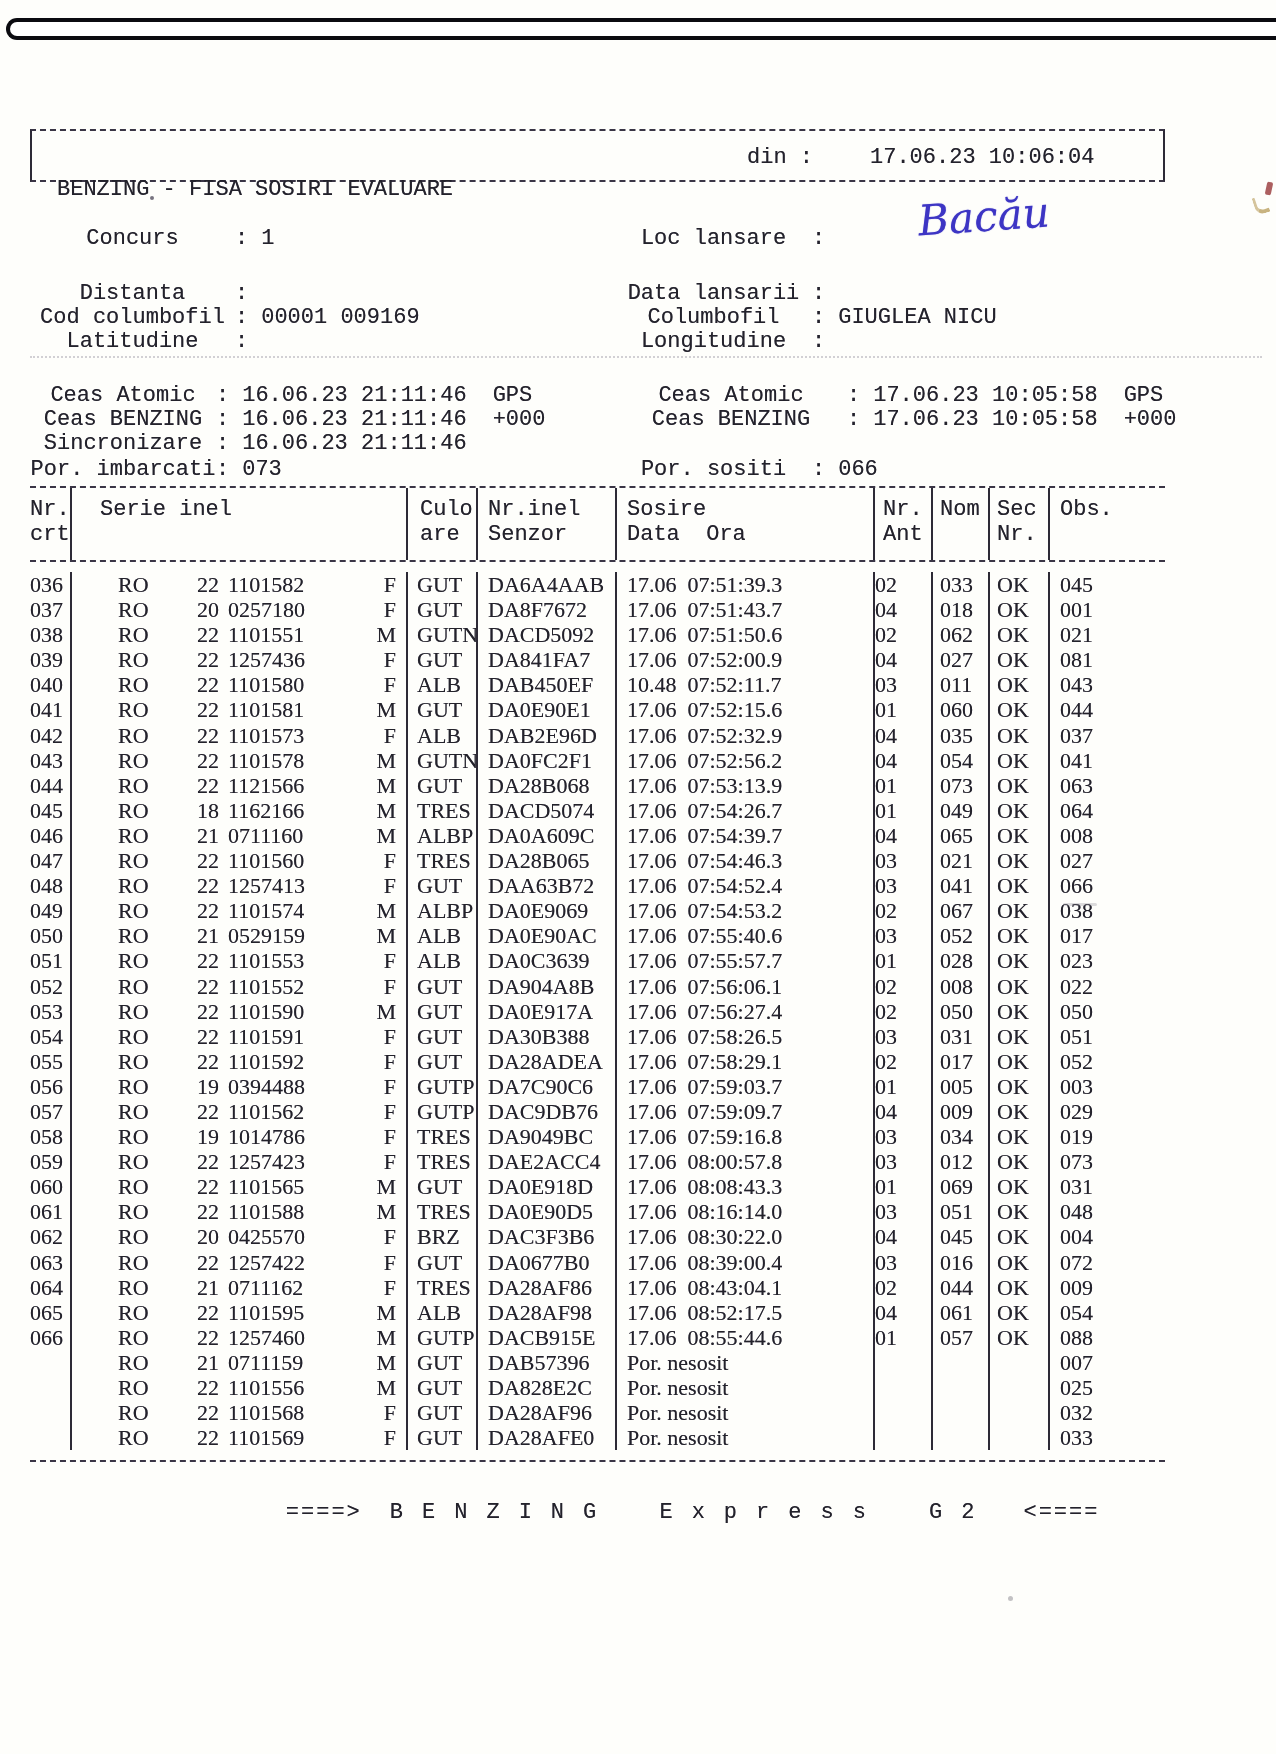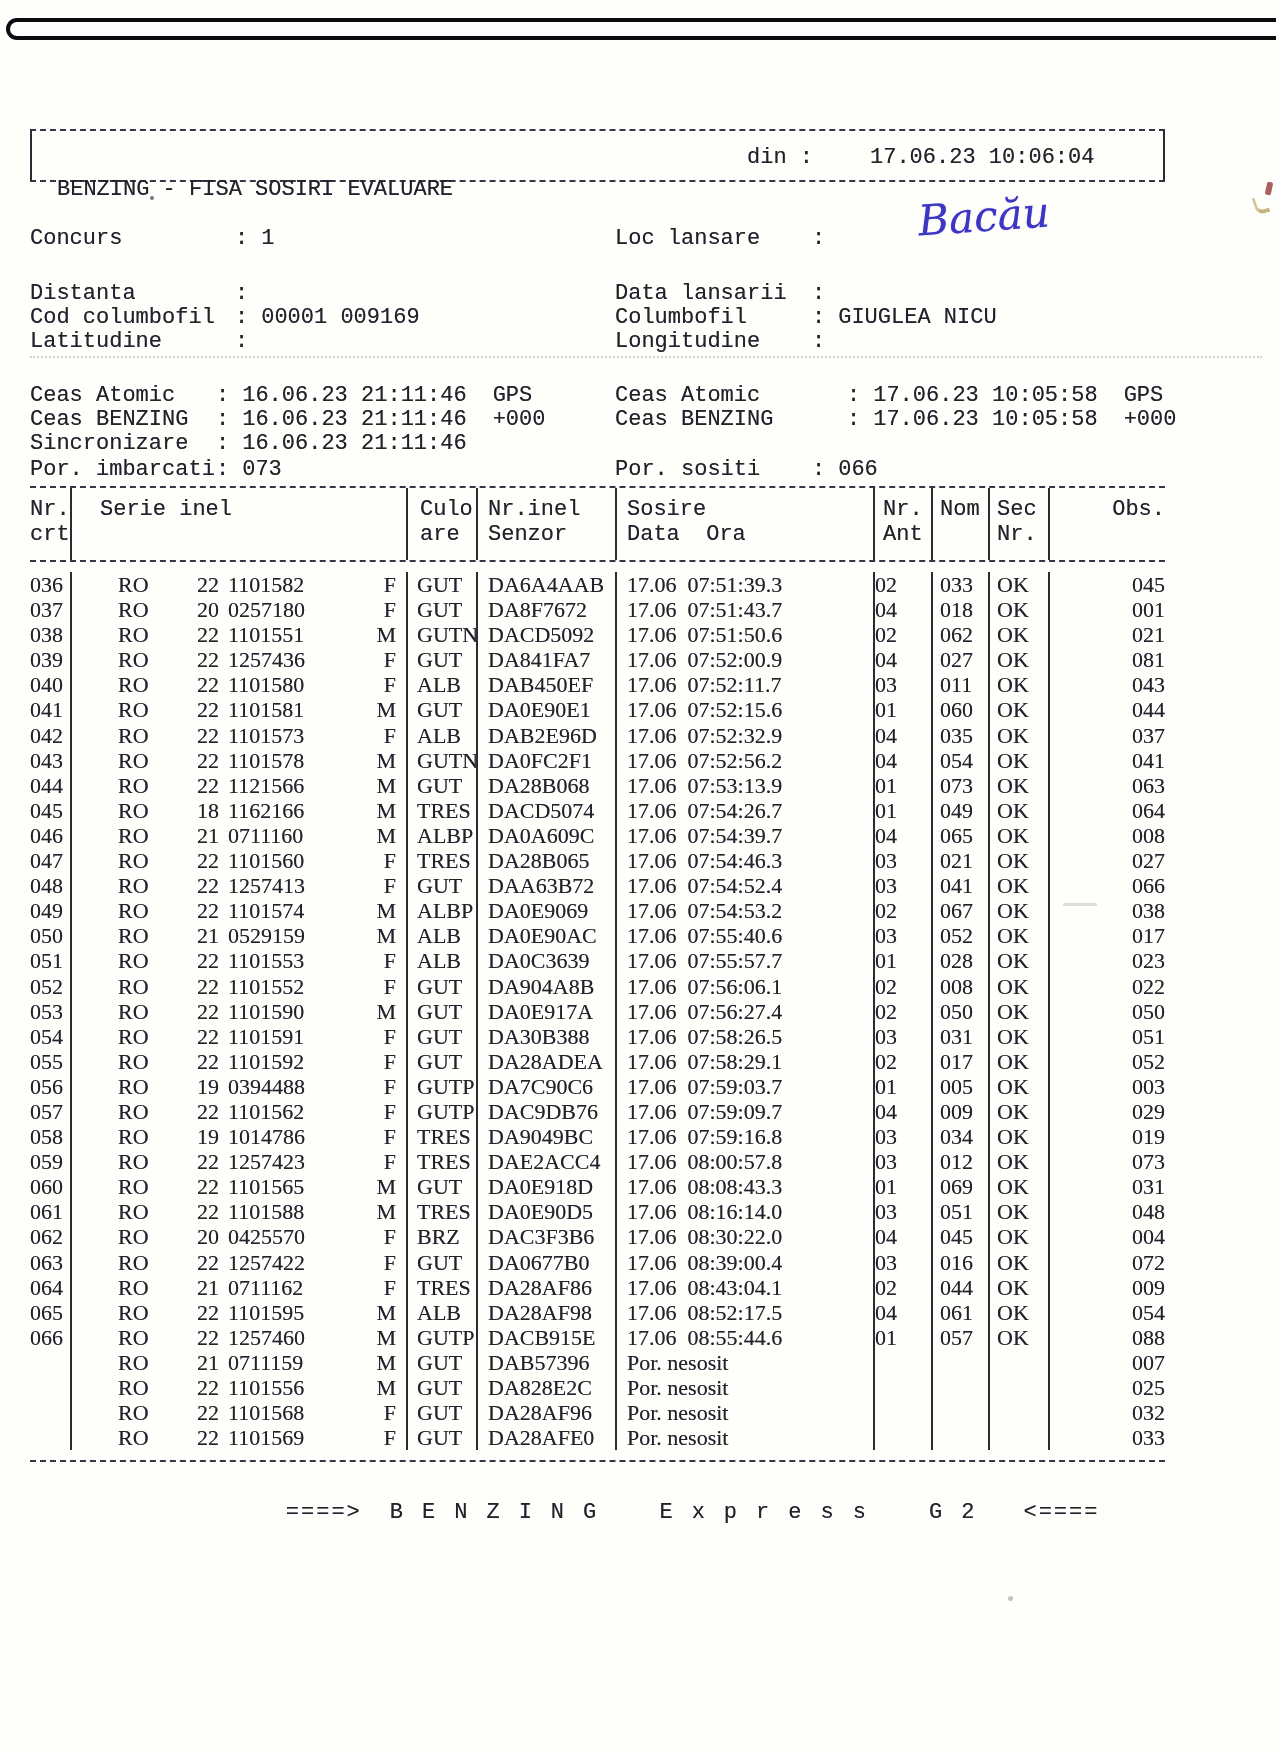--- a/index.html
+++ b/index.html
@@ -19,36 +19,36 @@
   .dash{position:absolute;left:30px;width:1135px;border-top:2px dashed #3a3545;height:0;}
   
   .titlebox{position:absolute;left:30px;top:129px;width:1135px;height:53px;
     border-top:2px dashed #3a3545;border-bottom:2px dashed #3a3545;
     border-left:2px solid #2d2a36;border-right:2px solid #2d2a36;box-sizing:border-box;}
   .titlebox .t{position:absolute;left:25px;top:14px;white-space:pre;margin-top:32px;}
   .titlebox .dl{position:absolute;left:715px;top:14px;white-space:pre;}
   .titlebox .dv{position:absolute;left:838px;top:14px;white-space:pre;}
   
   .kv{position:absolute;display:flex;white-space:pre;}
-  .kv .lbl{display:inline-block;}
+  .kv .lbl{display:inline-block;text-align:center;}
   .kv.l{left:30px;} .kv.l .lbl{width:205px;}
   .kv.r{left:615px;} .kv.r .lbl{width:197px;}
   .kv .val{margin-left:13px;}
   .kv.ck.l .lbl{width:186px;}
   .kv.ck.r .lbl{width:232px;}
   .kv .sfx{margin-left:26px;}
   
   .hand{position:absolute;left:918px;top:192px;
     font-family:"DejaVu Serif",serif;font-style:italic;font-size:42px;
     color:#3d35c4;transform:rotate(-4deg);text-shadow:0 0 1px rgba(61,53,196,.6);}
   
   .grid{position:absolute;left:30px;display:grid;
     grid-template-columns:42px 336px 70px 139px 258px 58px 57px 60px 115px;}
   .cell{box-sizing:border-box;border-right:2px solid #2d2a36;white-space:pre;overflow:hidden;}
-  .cell.last{border-right:none;text-align:right;}
+  .cell.last{border-right:none;}
   .thead{top:488px;height:72px;}
   .thead .cell{padding-top:9px;line-height:25px;}
   .thead .cell div{white-space:pre;}
   .rows{top:572px;}
   .row{display:grid;grid-template-columns:42px 336px 70px 139px 258px 58px 57px 60px 115px;height:25.1px;line-height:25.1px;font-family:Liberation Serif, serif;}
   .row .cell{height:25.1px;}
   .serie{display:flex;padding-left:46px;}
   .serie .co{width:27px;display:inline-block;}
   .serie .yr{margin-left:52px;width:27px;display:inline-block;}
   .serie .num{margin-left:4px;display:inline-block;}
@@ -197,21 +197,21 @@
       <div class="cell pl7">027</div>
       <div class="cell pl7">OK</div>
       <div class="cell pl10 last">081</div>
     </div>
 
     <div class="row">
       <div class="cell">040</div>
       <div class="cell serie"><span class="co">RO</span><span class="yr">22</span><span class="num">1101580</span><span class="sx">F</span></div>
       <div class="cell pl9">ALB</div>
       <div class="cell pl10">DAB450EF</div>
-      <div class="cell pl10">17.06  07:52:11.7</div>
+      <div class="cell pl10">10.48  07:52:11.7</div>
       <div class="cell ant-val">03</div>
       <div class="cell pl7">011</div>
       <div class="cell pl7">OK</div>
       <div class="cell pl10 last">043</div>
     </div>
 
     <div class="row">
       <div class="cell">041</div>
       <div class="cell serie"><span class="co">RO</span><span class="yr">22</span><span class="num">1101581</span><span class="sx">M</span></div>
       <div class="cell pl9">GUT</div>

